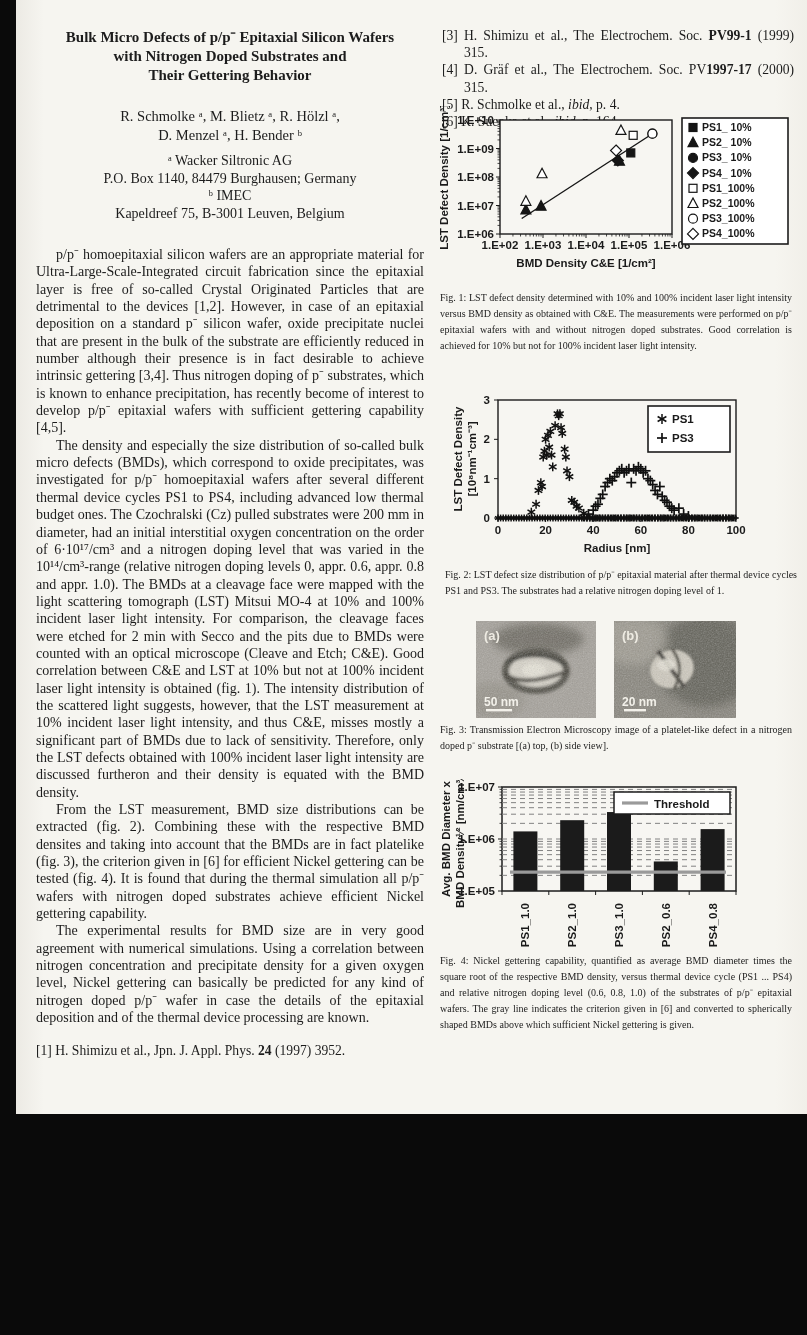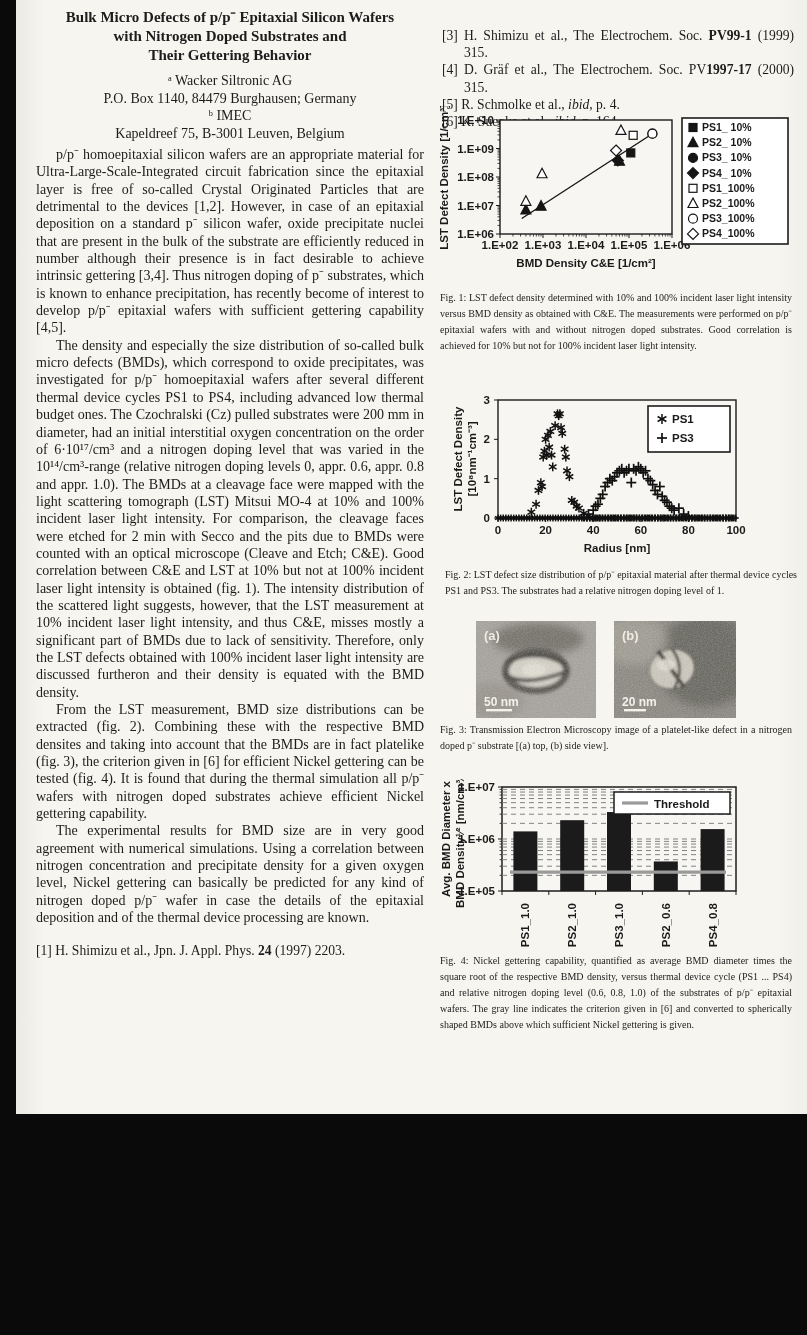--- a/index.html
+++ b/index.html
@@ -1,25 +1,25 @@
 <!DOCTYPE html>
 <html><head>
 <meta charset="utf-8">
 <style>
   html,body{margin:0;padding:0;width:807px;height:1335px;overflow:hidden;background:#0a0a0a;}
   .page{position:absolute;left:16px;top:0;width:791px;height:1114px;background:#f5f4ef;
         background-image:linear-gradient(90deg,#eceae4 0,#f6f5f0 28px,#f6f5f0 96%,#f1efe9 100%);
         font-family:"Liberation Serif", serif;color:#1c1c1c;}
   .col-left{position:absolute;left:20px;top:0;width:388px;}
   .col-right{position:absolute;left:414px;top:0;width:372px;}
-  .title{margin-top:8px;text-align:center;font-weight:bold;font-size:15px;line-height:19px;}
+  .title{margin-top:28px;text-align:center;font-weight:bold;font-size:15px;line-height:19px;}
   .authors{margin-top:22px;text-align:center;font-size:14.5px;line-height:19px;}
   .affil{margin-top:7px;text-align:center;font-size:14px;line-height:17.5px;}
   .bodytext p{margin:0;font-size:14px;line-height:17.35px;text-align:justify;text-indent:20px;}
-  .bodytext{margin-top:4px;}
+  .bodytext{margin-top:24px;}
   .reflist{font-size:13.6px;line-height:17.2px;}
   .reflist .ref{padding-left:22px;text-indent:-22px;text-align:justify;}
   .refs-left{margin-top:16px;}
   .caption{font-size:10px;line-height:16px;text-align:justify;margin:0;}
   .abs{position:absolute;}
   svg text{font-family:"Liberation Sans", sans-serif;font-weight:bold;fill:#1a1a1a;}
   .tick2{font-size:11.5px;}
   .axis-title{font-size:11.5px;}
   .legend-label{font-size:10.5px;}
   .legend-label2{font-size:11.5px;}
@@ -27,29 +27,30 @@
   .tem-scale{font-size:12px;fill:#f3f1ea;}
   .fig3-row{display:flex;gap:18px;}
 </style>
 </head>
 <body>
 
 <div class="page">
 
   <div class="col-left">
     <div class="title">Bulk Micro Defects of p/p⁻ Epitaxial Silicon Wafers<br>with Nitrogen Doped Substrates and<br>Their Gettering Behavior</div>
+    <div class="authors">R. Schmolke ᵃ, M. Blietz ᵃ, R. Hölzl ᵃ,<br>D. Menzel ᵃ, H. Bender ᵇ</div>
     <div class="affil">ᵃ Wacker Siltronic AG<br>P.O. Box 1140, 84479 Burghausen; Germany<br>ᵇ IMEC<br>Kapeldreef 75, B-3001 Leuven, Belgium</div>
     <div class="bodytext">
       <p>p/p⁻ homoepitaxial silicon wafers are an appropriate material for Ultra-Large-Scale-Integrated circuit fabrication since the epitaxial layer is free of so-called Crystal Originated Particles that are detrimental to the devices [1,2]. However, in case of an epitaxial deposition on a standard p⁻ silicon wafer, oxide precipitate nuclei that are present in the bulk of the substrate are efficiently reduced in number although their presence is in fact desirable to achieve intrinsic gettering [3,4]. Thus nitrogen doping of p⁻ substrates, which is known to enhance precipitation, has recently become of interest to develop p/p⁻ epitaxial wafers with sufficient gettering capability [4,5].</p>
       <p>The density and especially the size distribution of so-called bulk micro defects (BMDs), which correspond to oxide precipitates, was investigated for p/p⁻ homoepitaxial wafers after several different thermal device cycles PS1 to PS4, including advanced low thermal budget ones. The Czochralski (Cz) pulled substrates were 200 mm in diameter, had an initial interstitial oxygen concentration on the order of 6·10¹⁷/cm³ and a nitrogen doping level that was varied in the 10¹⁴/cm³-range (relative nitrogen doping levels 0, appr. 0.6, appr. 0.8 and appr. 1.0). The BMDs at a cleavage face were mapped with the light scattering tomograph (LST) Mitsui MO-4 at 10% and 100% incident laser light intensity. For comparison, the cleavage faces were etched for 2 min with Secco and the pits due to BMDs were counted with an optical microscope (Cleave and Etch; C&amp;E). Good correlation between C&amp;E and LST at 10% but not at 100% incident laser light intensity is obtained (fig. 1). The intensity distribution of the scattered light suggests, however, that the LST measurement at 10% incident laser light intensity, and thus C&amp;E, misses mostly a significant part of BMDs due to lack of sensitivity. Therefore, only the LST defects obtained with 100% incident laser light intensity are discussed furtheron and their density is equated with the BMD density.</p>
       <p>From the LST measurement, BMD size distributions can be extracted (fig. 2). Combining these with the respective BMD densites and taking into account that the BMDs are in fact platelike (fig. 3), the criterion given in [6] for efficient Nickel gettering can be tested (fig. 4). It is found that during the thermal simulation all p/p⁻ wafers with nitrogen doped substrates achieve efficient Nickel gettering capability.</p>
       <p>The experimental results for BMD size are in very good agreement with numerical simulations. Using a correlation between nitrogen concentration and precipitate density for a given oxygen level, Nickel gettering can basically be predicted for any kind of nitrogen doped p/p⁻ wafer in case the details of the epitaxial deposition and of the thermal device processing are known.</p>
     </div>
     <div class="reflist refs-left" id="refs-left">
-        <div class="ref"><span>[1] </span><span>H. Shimizu et al., Jpn. J. Appl. Phys. </span><span style="font-weight: bold;">24</span><span> (1997) 2203.</span></div>
+        <div class="ref"><span>[1] </span><span>H. Shimizu et al., Jpn. J. Appl. Phys. </span><span style="font-weight: bold;">24</span><span> (1997) 3952.</span></div>
       </div>
   </div>
 
   <div class="col-right">
     <div class="reflist abs" id="refs-right" style="top:27px;left:12px;width:352px;">
         <div class="ref"><span>[3] </span><span>H. Shimizu et al., The Electrochem. Soc. </span><span style="font-weight: bold;">PV99-1</span><span> (1999) 315.</span></div>
         <div class="ref"><span>[4] </span><span>D. Gräf et al., The Electrochem. Soc. PV</span><span style="font-weight: bold;">1997-17</span><span> (2000) 315.</span></div>
         <div class="ref"><span>[5] </span><span>R. Schmolke et al., </span><span style="font-style: italic;">ibid</span><span>, p. 4.</span></div>
         <div class="ref"><span>[6] </span><span>K. Sueoka et al., </span><span style="font-style: italic;">ibid</span><span>, p. 164.</span></div>
       </div>

